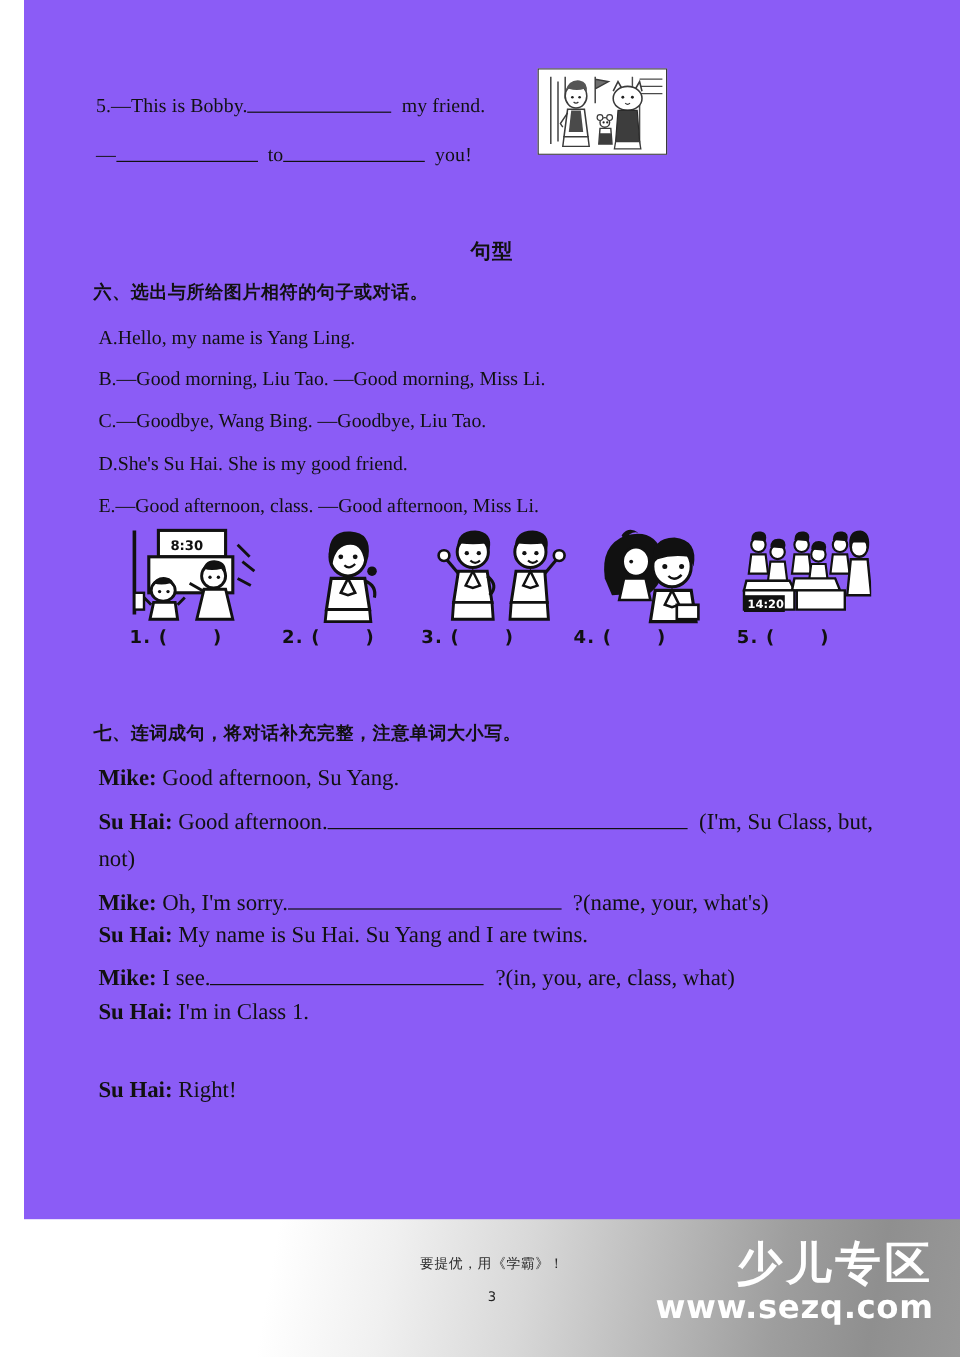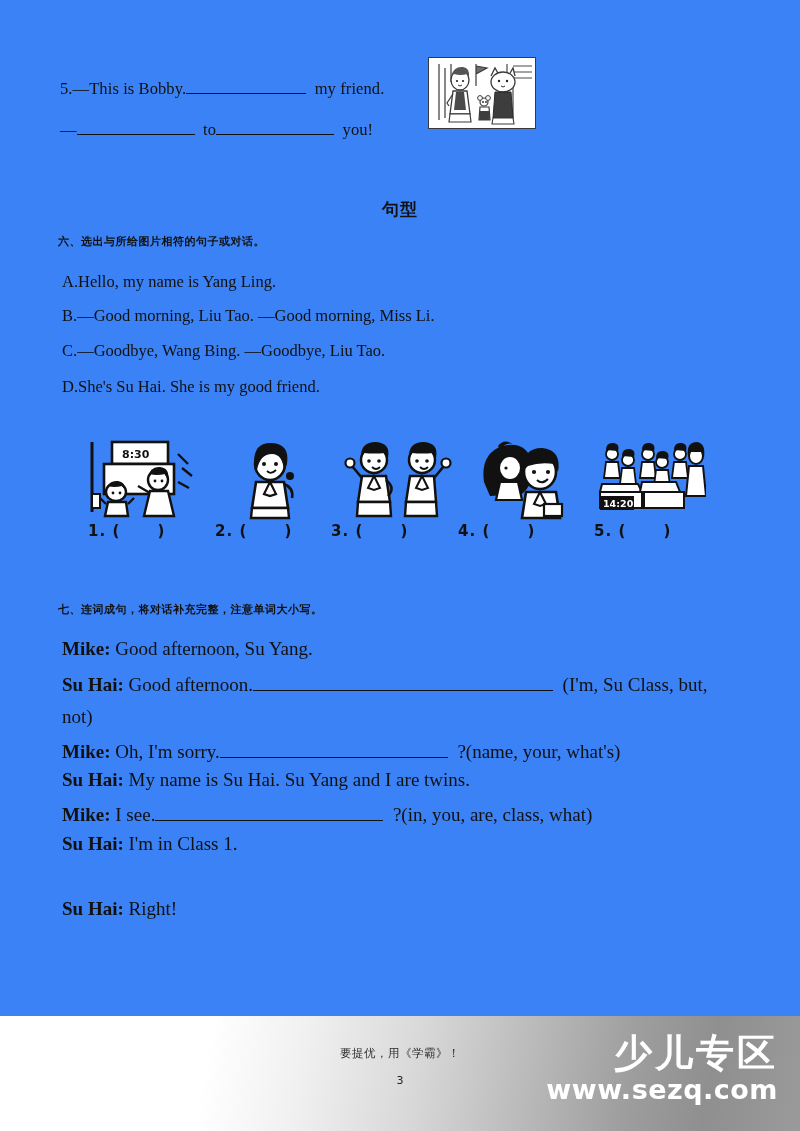--- a/index.html
+++ b/index.html
@@ -11,21 +11,22 @@
     width: 800px;
     height: 1131px;
     position: relative;
     overflow: hidden;
     font-family: "Liberation Serif", "DejaVu Serif", serif;
     color: #111111;
   }
   .page {
     position: absolute;
     inset: 0;
-    background: #3b82f6;
+    background: #8b5cf6;
+    margin-left: 20px;
   }
 
   
   .q-line {
     position: absolute;
     font-size: 16.5px;
     line-height: 1.2;
     white-space: nowrap;
     letter-spacing: 0.1px;
   }
@@ -47,21 +48,21 @@
     top: 198px;
     text-align: center;
     font-size: 17px;
     letter-spacing: 1px;
   }
 
   
   .cn-heading {
     position: absolute;
     left: 58px;
-    font-size: 11px;
+    font-size: 15px;
     letter-spacing: 0.5px;
   }
 
   
   .option {
     position: absolute;
     left: 62px;
     font-size: 16.5px;
     white-space: nowrap;
   }
@@ -217,20 +218,21 @@
   </div>
 
   <div id="section-label" class="cn">句型</div>
 
   <div class="cn-heading cn" style="top:234px;">六、选出与所给图片相符的句子或对话。</div>
 
   <div class="option" style="top:272px;">A.Hello, my name is Yang Ling.</div>
   <div class="option" style="top:306px;">B.—Good morning, Liu Tao.  —Good morning, Miss Li.</div>
   <div class="option" style="top:341px;">C.—Goodbye, Wang Bing.  —Goodbye, Liu Tao.</div>
   <div class="option" style="top:377px;">D.She's Su Hai. She is my good friend.</div>
+  <div class="option" style="top:412px;">E.—Good afternoon, class.  —Good afternoon, Miss Li.</div>
 
   <div id="picture-strip">
 
     <div class="panel" style="left:0px; width:124px;">
       <svg width="124" height="82" viewBox="0 0 124 82">
         <path d="M6 4 L6 74" stroke="#111" stroke-width="3" fill="none"></path>
         <rect x="26" y="4" width="56" height="22" fill="#fff" stroke="#111" stroke-width="2.6"></rect>
         <text x="36" y="20" font-family="DejaVu Sans, sans-serif" font-size="11" font-weight="bold" fill="#111">8:30</text>
         <rect x="18" y="26" width="70" height="30" fill="#fff" stroke="#111" stroke-width="2.6"></rect>
         <path d="M92 16 L102 26 M96 30 L106 38 M92 44 L103 50" stroke="#111" stroke-width="2.4" fill="none"></path>

